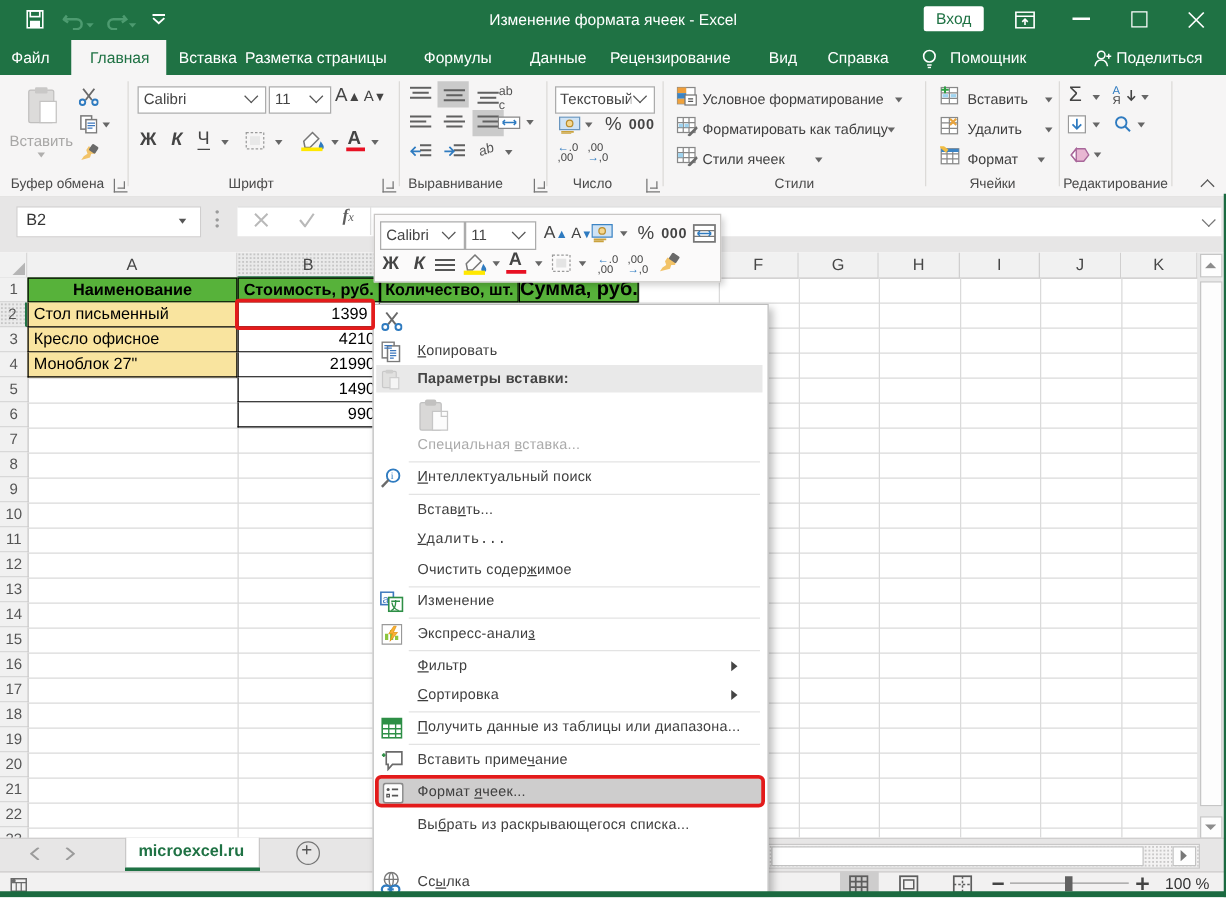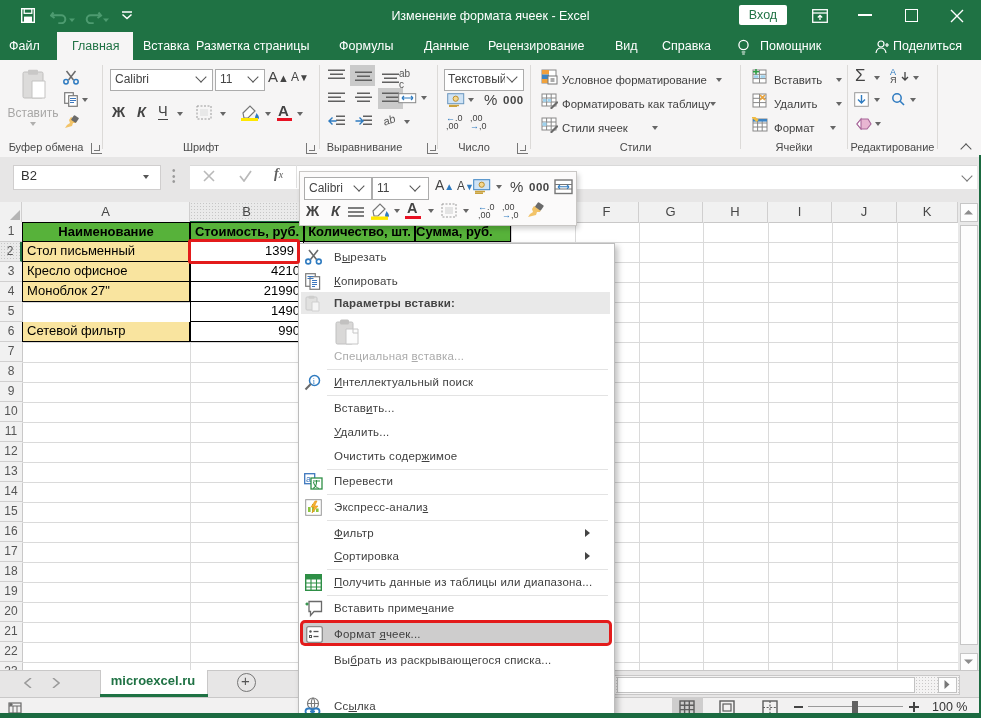--- a/index.html
+++ b/index.html
@@ -372,25 +372,24 @@
     <div class="gridh" style="left:22px;top:340px;width:936px;"></div>
     <div class="gridh" style="left:22px;top:360px;width:936px;"></div>
     <div class="gridh" style="left:22px;top:380px;width:936px;"></div>
     <div class="gridh" style="left:22px;top:400px;width:936px;"></div>
     <div class="gridh" style="left:22px;top:420px;width:936px;"></div>
     <div class="gridh" style="left:22px;top:440px;width:936px;"></div>
     <div class="gridh" style="left:22px;top:460px;width:936px;"></div>
     <div class="cell" style="left:22px;top:20px;width:168px;height:20px;background:#57b23a;border:1px solid #000;box-sizing:border-box;font-weight:bold;text-align:center;line-height:17px;font-size:13px;border-width:1.5px;">Наименование</div>
     <div class="cell" style="left:190px;top:20px;width:114px;height:20px;background:#57b23a;border:1px solid #000;box-sizing:border-box;font-weight:bold;text-align:center;line-height:17px;font-size:13px;border-width:1.5px;">Стоимость, руб.</div>
     <div class="cell" style="left:304px;top:20px;width:111px;height:20px;background:#57b23a;border:1px solid #000;box-sizing:border-box;font-weight:bold;text-align:center;line-height:17px;font-size:13px;border-width:1.5px;">Количество, шт.</div>
-    <div class="cell" style="left:415px;top:20px;width:96px;height:20px;background:#57b23a;border:1px solid #000;box-sizing:border-box;font-weight:bold;text-align:left;line-height:17px;font-size:13px;border-width:1.5px;">Сумма, руб.</div>
+    <div class="cell" style="left:415px;top:20px;width:96px;height:20px;background:#57b23a;border:1px solid #000;box-sizing:border-box;font-weight:bold;text-align:right;line-height:17px;font-size:16px;border-width:1.5px;">Сумма, руб.</div>
     <div class="cell" style="left:22px;top:60px;width:168px;height:20px;background:#f9e49f;border:1.5px solid #000;border-top:none;box-sizing:border-box;line-height:18px;padding-left:4px;">Кресло офисное</div>
     <div class="cell" style="left:22px;top:40px;width:168px;height:20px;background:#f9e49f;border:1.5px solid #000;border-top:none;box-sizing:border-box;line-height:18px;padding-left:4px;">Стол письменный</div>
     <div class="cell" style="left:22px;top:80px;width:168px;height:20px;background:#f9e49f;border:1.5px solid #000;border-top:none;box-sizing:border-box;line-height:18px;padding-left:4px;">Моноблок 27"</div>
-    <div class="cell" style="left:22px;top:120px;width:168px;height:20px;background:#f9e49f;border:1.5px solid #000;border-top:none;box-sizing:border-box;line-height:18px;padding-left:4px;">Сетевой фильтр</div>
     <div class="cell" style="left:190px;top:40px;width:114px;height:20px;background:#fff;border:1.5px solid #000;border-top:none;box-sizing:border-box;line-height:18px;text-align:right;padding-right:9px;">1399</div>
     <div class="cell" style="left:190px;top:60px;width:114px;height:20px;background:#fff;border:1.5px solid #000;border-top:none;box-sizing:border-box;line-height:18px;text-align:right;padding-right:3px;">4210</div>
     <div class="cell" style="left:190px;top:80px;width:114px;height:20px;background:#fff;border:1.5px solid #000;border-top:none;box-sizing:border-box;line-height:18px;text-align:right;padding-right:3px;">21990</div>
     <div class="cell" style="left:190px;top:100px;width:114px;height:20px;background:#fff;border:1.5px solid #000;border-top:none;box-sizing:border-box;line-height:18px;text-align:right;padding-right:3px;">1490</div>
     <div class="cell" style="left:190px;top:120px;width:114px;height:20px;background:#fff;border:1.5px solid #000;border-top:none;box-sizing:border-box;line-height:18px;text-align:right;padding-right:3px;">990</div>
     <div class="a" style="left:958px;top:0;width:21px;height:516px;background:#e8e8e8;"></div>
     <div class="a" style="left:960px;top:1px;width:16px;height:17px;background:#fdfdfd;border:1px solid #c6c6c6;"></div>
     <svg class="a" style="left:964px;top:7px" width="9" height="6">
         <path d="M0 5.5L4.5 1 9 5.5z" fill="#8c8c8c"></path>
       </svg>
@@ -499,30 +498,29 @@
 
   <div class="a menu" id="menu">
     <div class="msep" style="top:125px;"></div>
     <div class="msep" style="top:151px;"></div>
     <div class="msep" style="top:225px;"></div>
     <div class="msep" style="top:250px;"></div>
     <div class="msep" style="top:276px;"></div>
     <div class="msep" style="top:325px;"></div>
     <div class="msep" style="top:351px;"></div>
     <div class="msep" style="top:377px;"></div>
-    <div class="mi" style="top:2px;"><span>В<u>ы</u>резать</span></div>
     <div class="mi" style="top:26px;"><span><u>К</u>опировать</span></div>
     <div class="mi" style="top:48px;background:#e9e9e9;"><span><b style="color:#444">Параметры вставки:</b></span></div>
     <div class="mi" style="top:77px;"><span></span></div>
     <div class="mi" style="top:101px;color:#ababab;"><span>Специальная <u>в</u>ставка...</span></div>
     <div class="mi" style="top:127px;"><span><u>И</u>нтеллектуальный поиск</span></div>
     <div class="mi" style="top:153px;"><span>Встав<u>и</u>ть...</span></div>
-    <div class="mi" style="top:177px;"><span><u>У</u>далить...</span></div>
+    <div class="mi" style="top:177px;font-family:Liberation Mono, monospace;"><span><u>У</u>далить...</span></div>
     <div class="mi" style="top:201px;"><span>Очистить содер<u>ж</u>имое</span></div>
-    <div class="mi" style="top:226px;"><span>Перевести</span></div>
+    <div class="mi" style="top:226px;"><span>Изменение</span></div>
     <div class="mi" style="top:252px;"><span>Экспресс-анали<u>з</u></span></div>
     <div class="mi" style="top:278px;"><span><u>Ф</u>ильтр</span><div class="marrow"></div></div>
     <div class="mi" style="top:301px;"><span><u>С</u>ортировка</span><div class="marrow"></div></div>
     <div class="mi" style="top:327px;"><span><u>П</u>олучить данные из таблицы или диапазона...</span></div>
     <div class="mi" style="top:353px;"><span>Вставить приме<u>ч</u>ание</span></div>
     <div class="mi" style="top:379px;background:#cecdcd;"><span>Формат <u>я</u>чеек...</span></div>
     <div class="mi" style="top:405px;"><span>Вы<u>б</u>рать из раскрывающегося списка...</span></div>
     <div class="mi" style="top:451px;"><span>Сс<u>ы</u>лка</span></div>
     <svg class="a" style="left:6px;top:5px" width="17" height="16">
         <path d="M4 1l7.5 9.5M13 1L5.5 10.5" stroke="#6a6a6a" stroke-width="1.6"></path>

